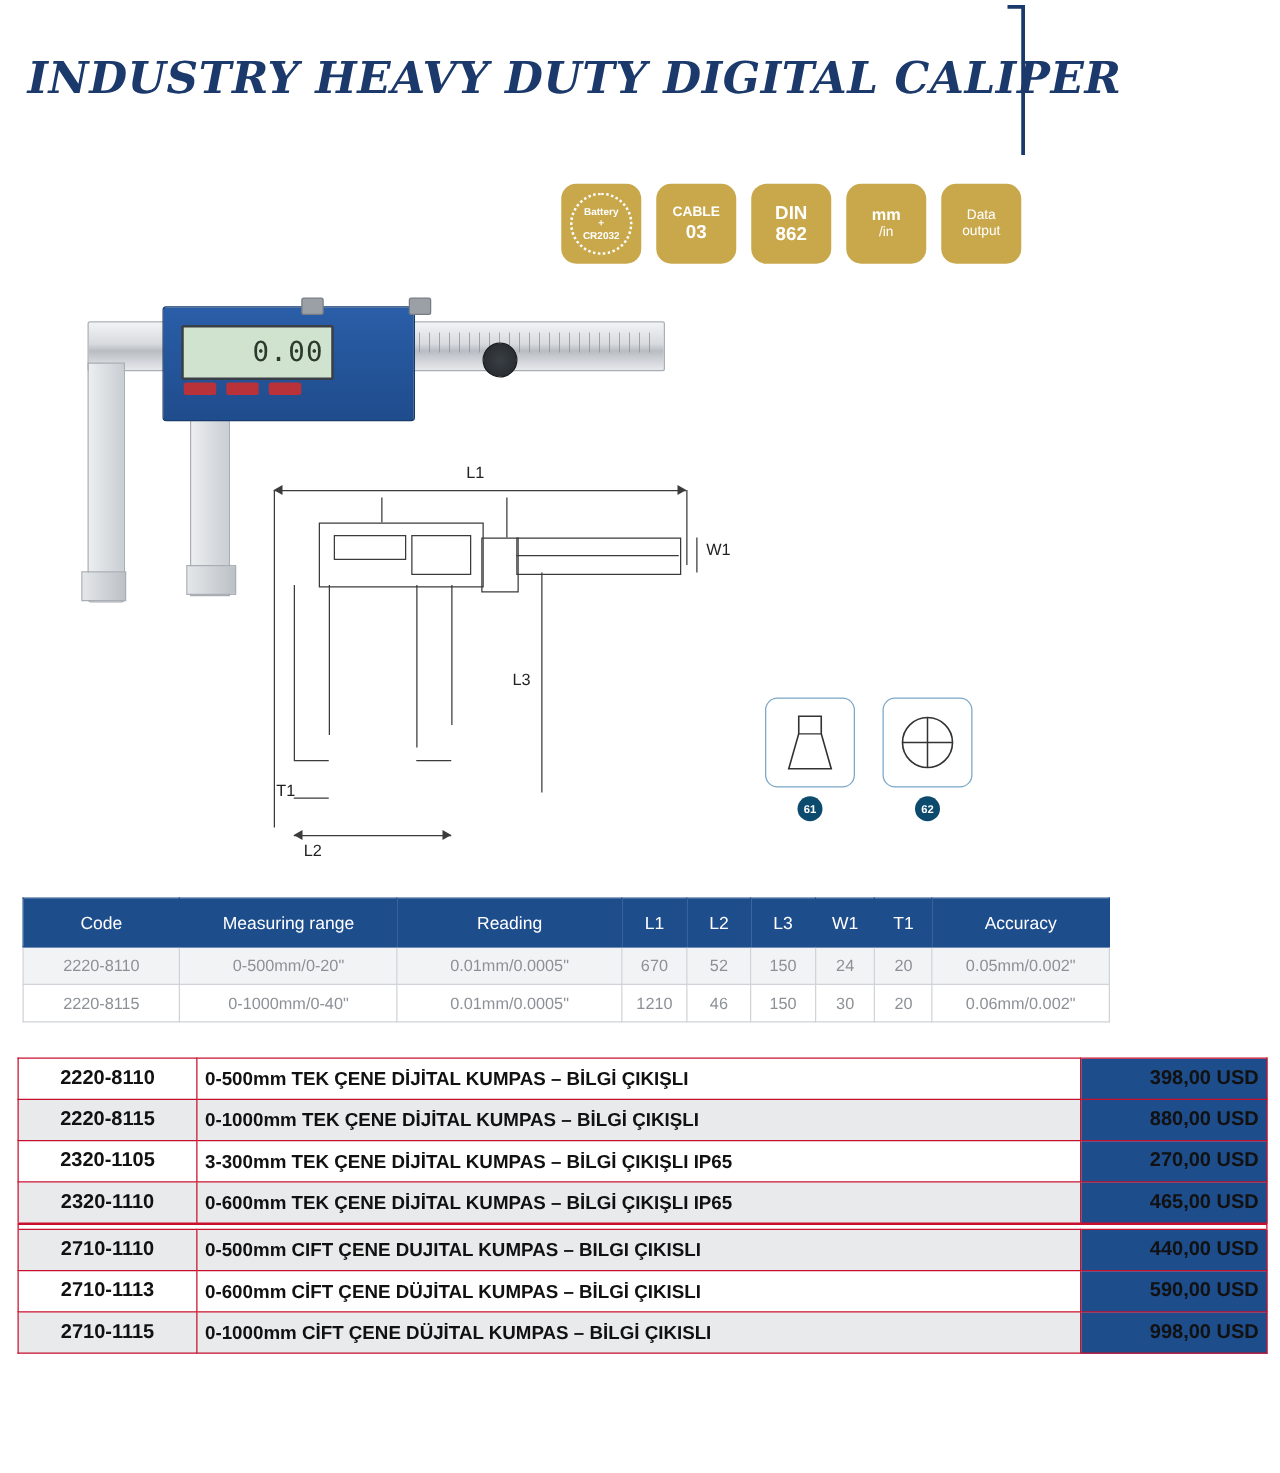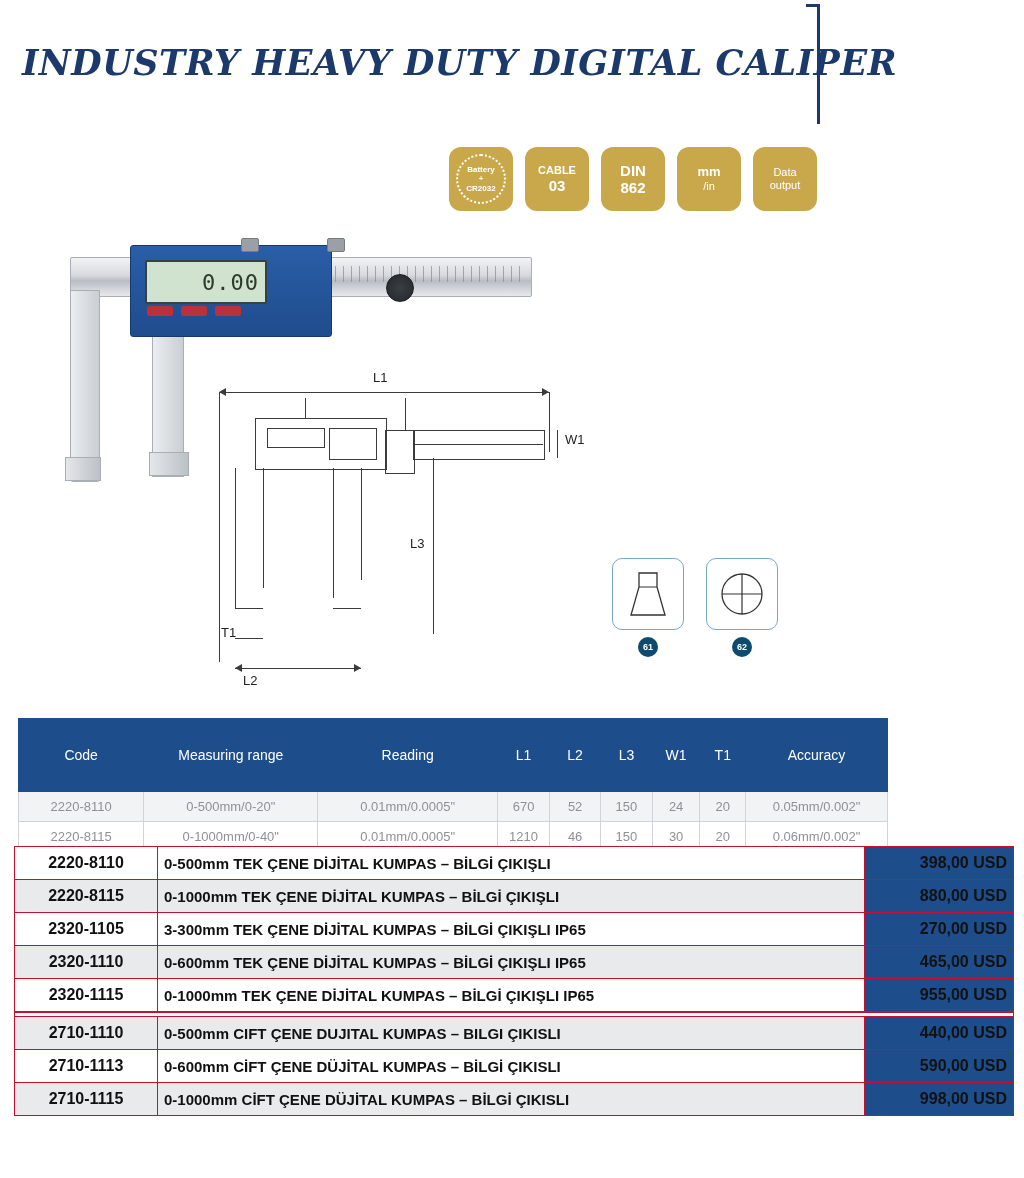--- a/index.html
+++ b/index.html
@@ -111,21 +111,21 @@
     font-size:9px;display:flex;align-items:center;justify-content:center;font-weight:bold;
   }
 
   
   .spec{
     position:absolute;left:18px;top:718px;width:870px;
     border-collapse:collapse;font-size:13px;
   }
   .spec th{
     background:#1e4d8c;color:#fff;font-weight:normal;font-size:14px;
-    padding:28px 4px;border:1px solid #1e4d8c;text-align:center;
+    padding:11px 4px;border:1px solid #1e4d8c;text-align:center;
   }
   .spec td{
     padding:7px 4px;border:1px solid #d0d3d7;text-align:center;color:#8d9196;
     background:#f2f3f5;font-size:13px;
   }
   .spec tr.alt td{background:#ffffff;}
 
   
   .pricelist{
     position:absolute;left:14px;top:846px;width:1000px;
@@ -313,25 +313,20 @@
       <tr>
         <td class="pl-code">2320-1105</td>
         <td class="pl-desc">3-300mm TEK ÇENE DİJİTAL KUMPAS – BİLGİ ÇIKIŞLI  IP65</td>
         <td class="pl-price">270,00 USD</td>
       </tr>
       <tr class="shade">
         <td class="pl-code">2320-1110</td>
         <td class="pl-desc">0-600mm TEK ÇENE DİJİTAL KUMPAS – BİLGİ ÇIKIŞLI  IP65</td>
         <td class="pl-price">465,00 USD</td>
       </tr>
-      <tr>
-        <td class="pl-code">2320-1115</td>
-        <td class="pl-desc">0-1000mm TEK ÇENE DİJİTAL KUMPAS – BİLGİ ÇIKIŞLI IP65</td>
-        <td class="pl-price">955,00 USD</td>
-      </tr>
       <tr class="gap-row">
         <td colspan="3"></td>
       </tr>
       <tr class="shade">
         <td class="pl-code">2710-1110</td>
         <td class="pl-desc">0-500mm CIFT ÇENE DUJITAL KUMPAS – BILGI ÇIKISLI</td>
         <td class="pl-price">440,00 USD</td>
       </tr>
       <tr>
         <td class="pl-code">2710-1113</td>

